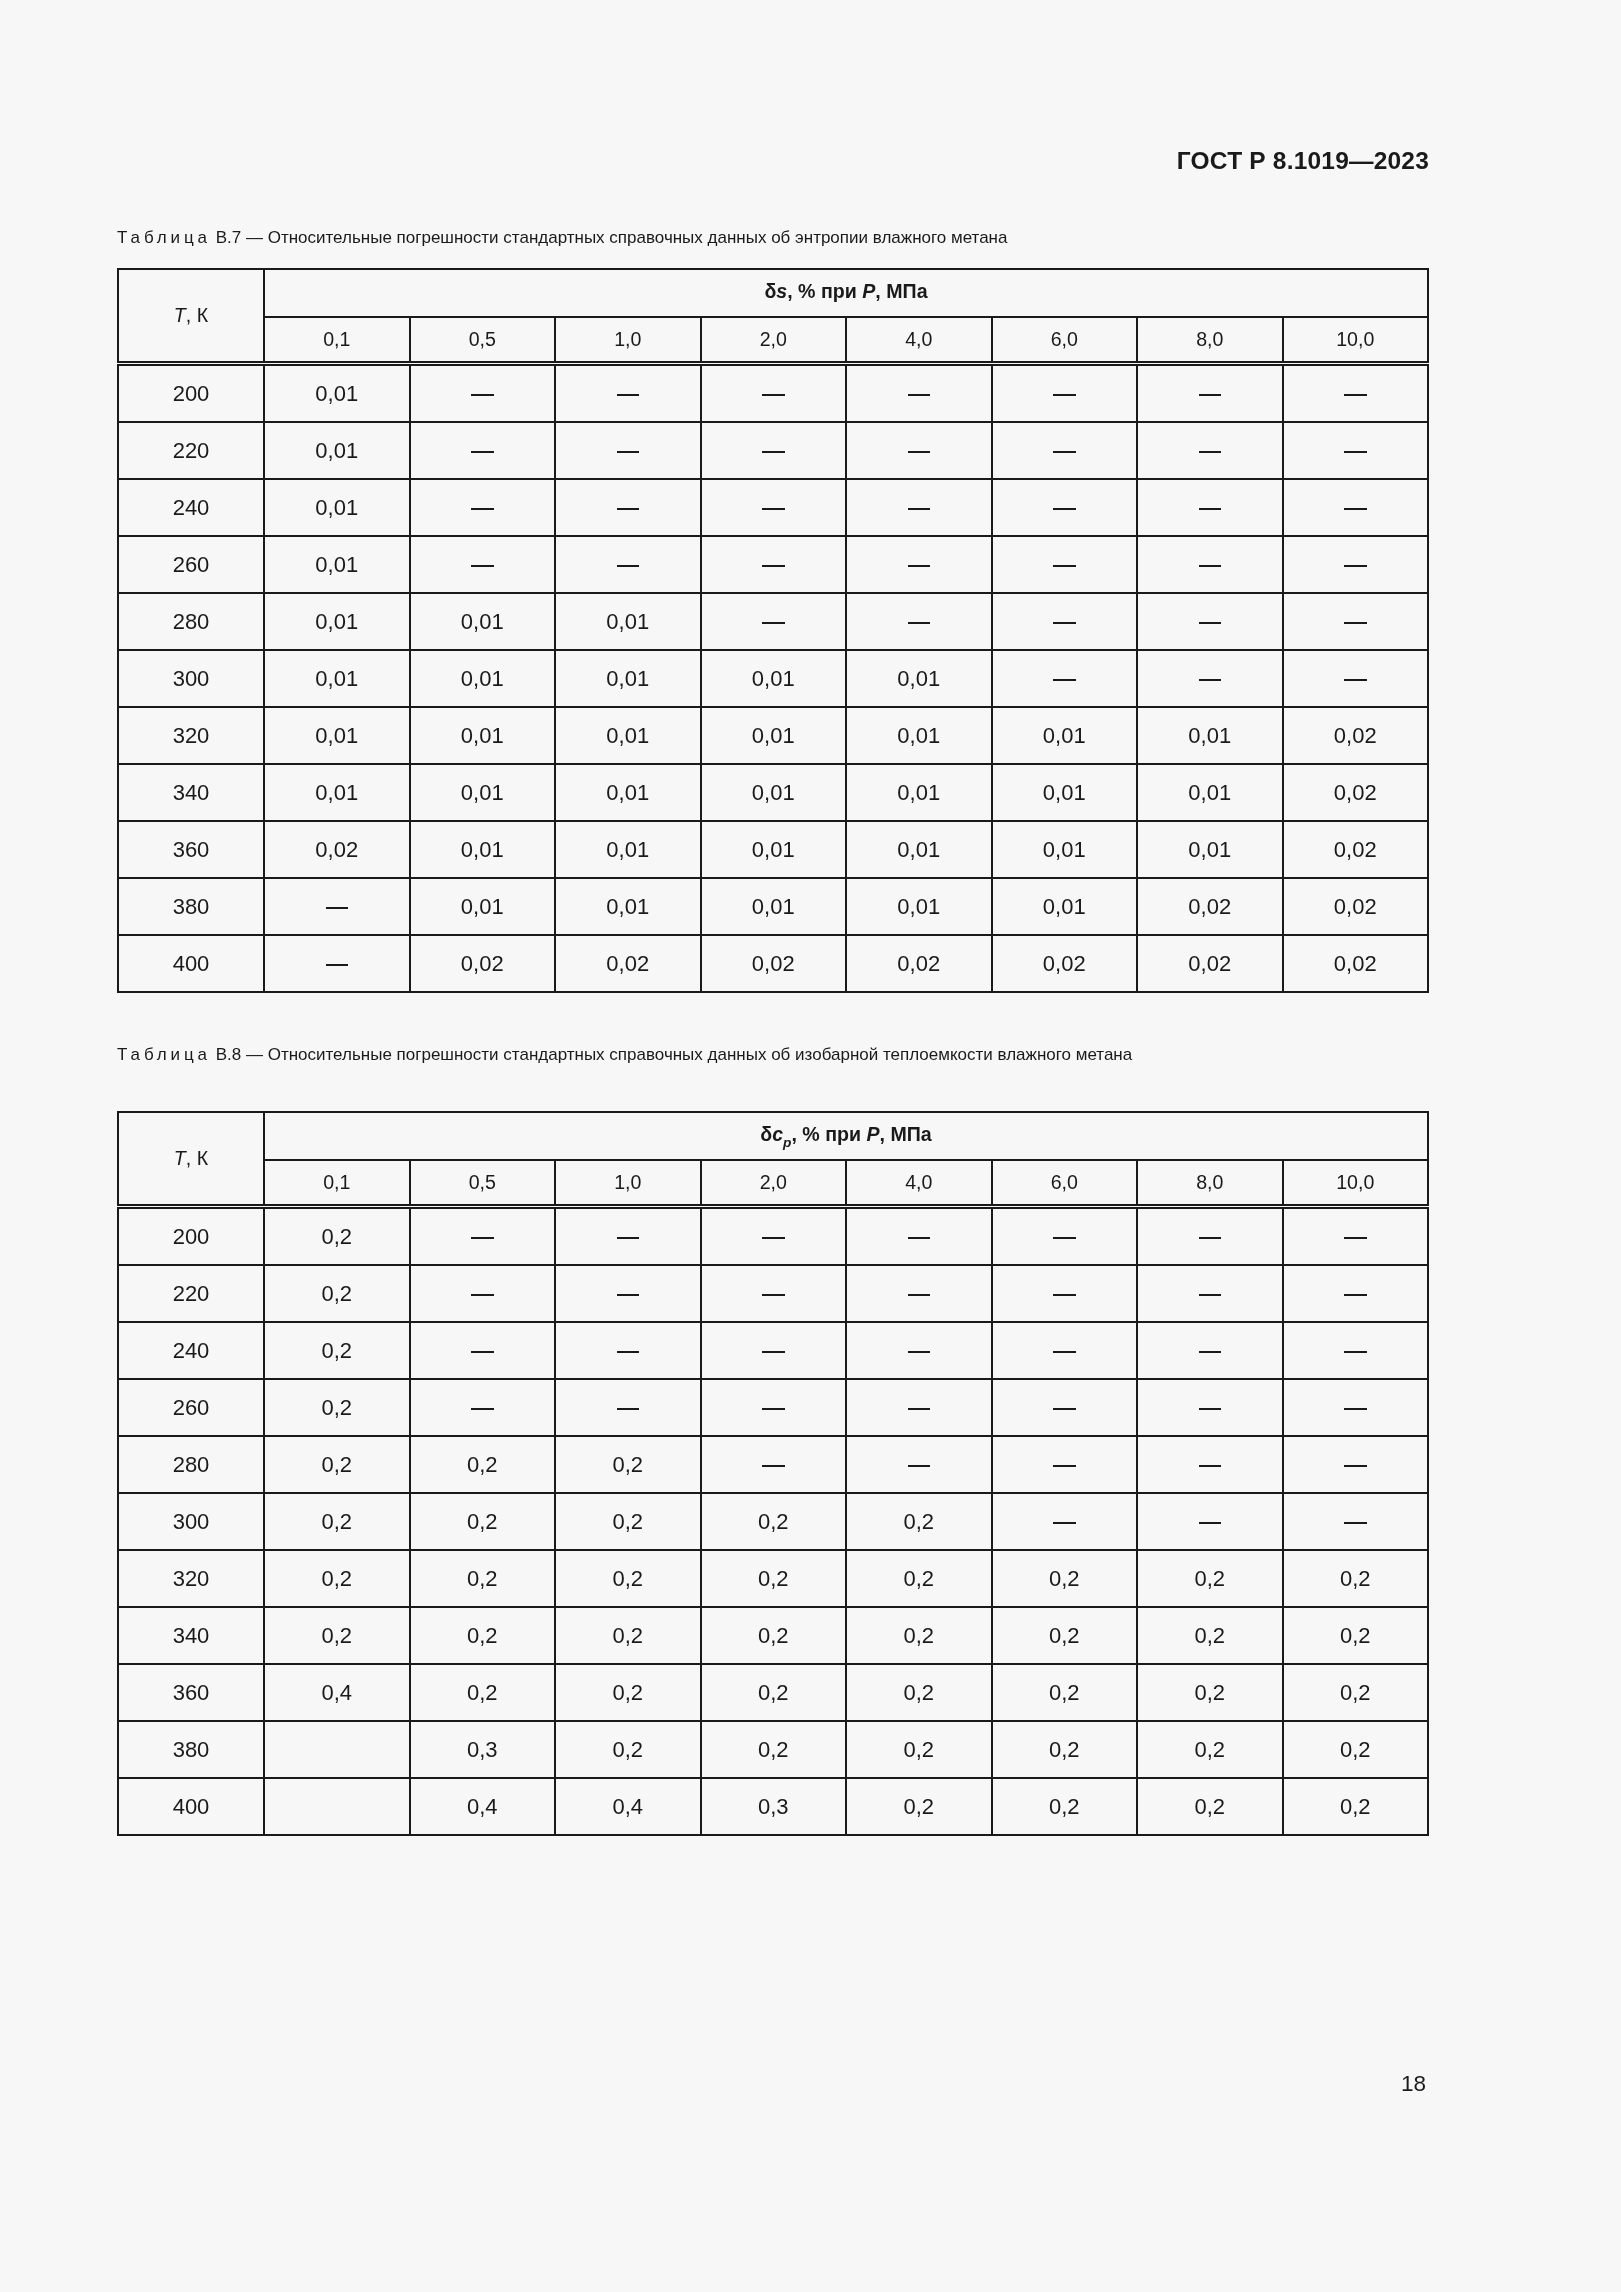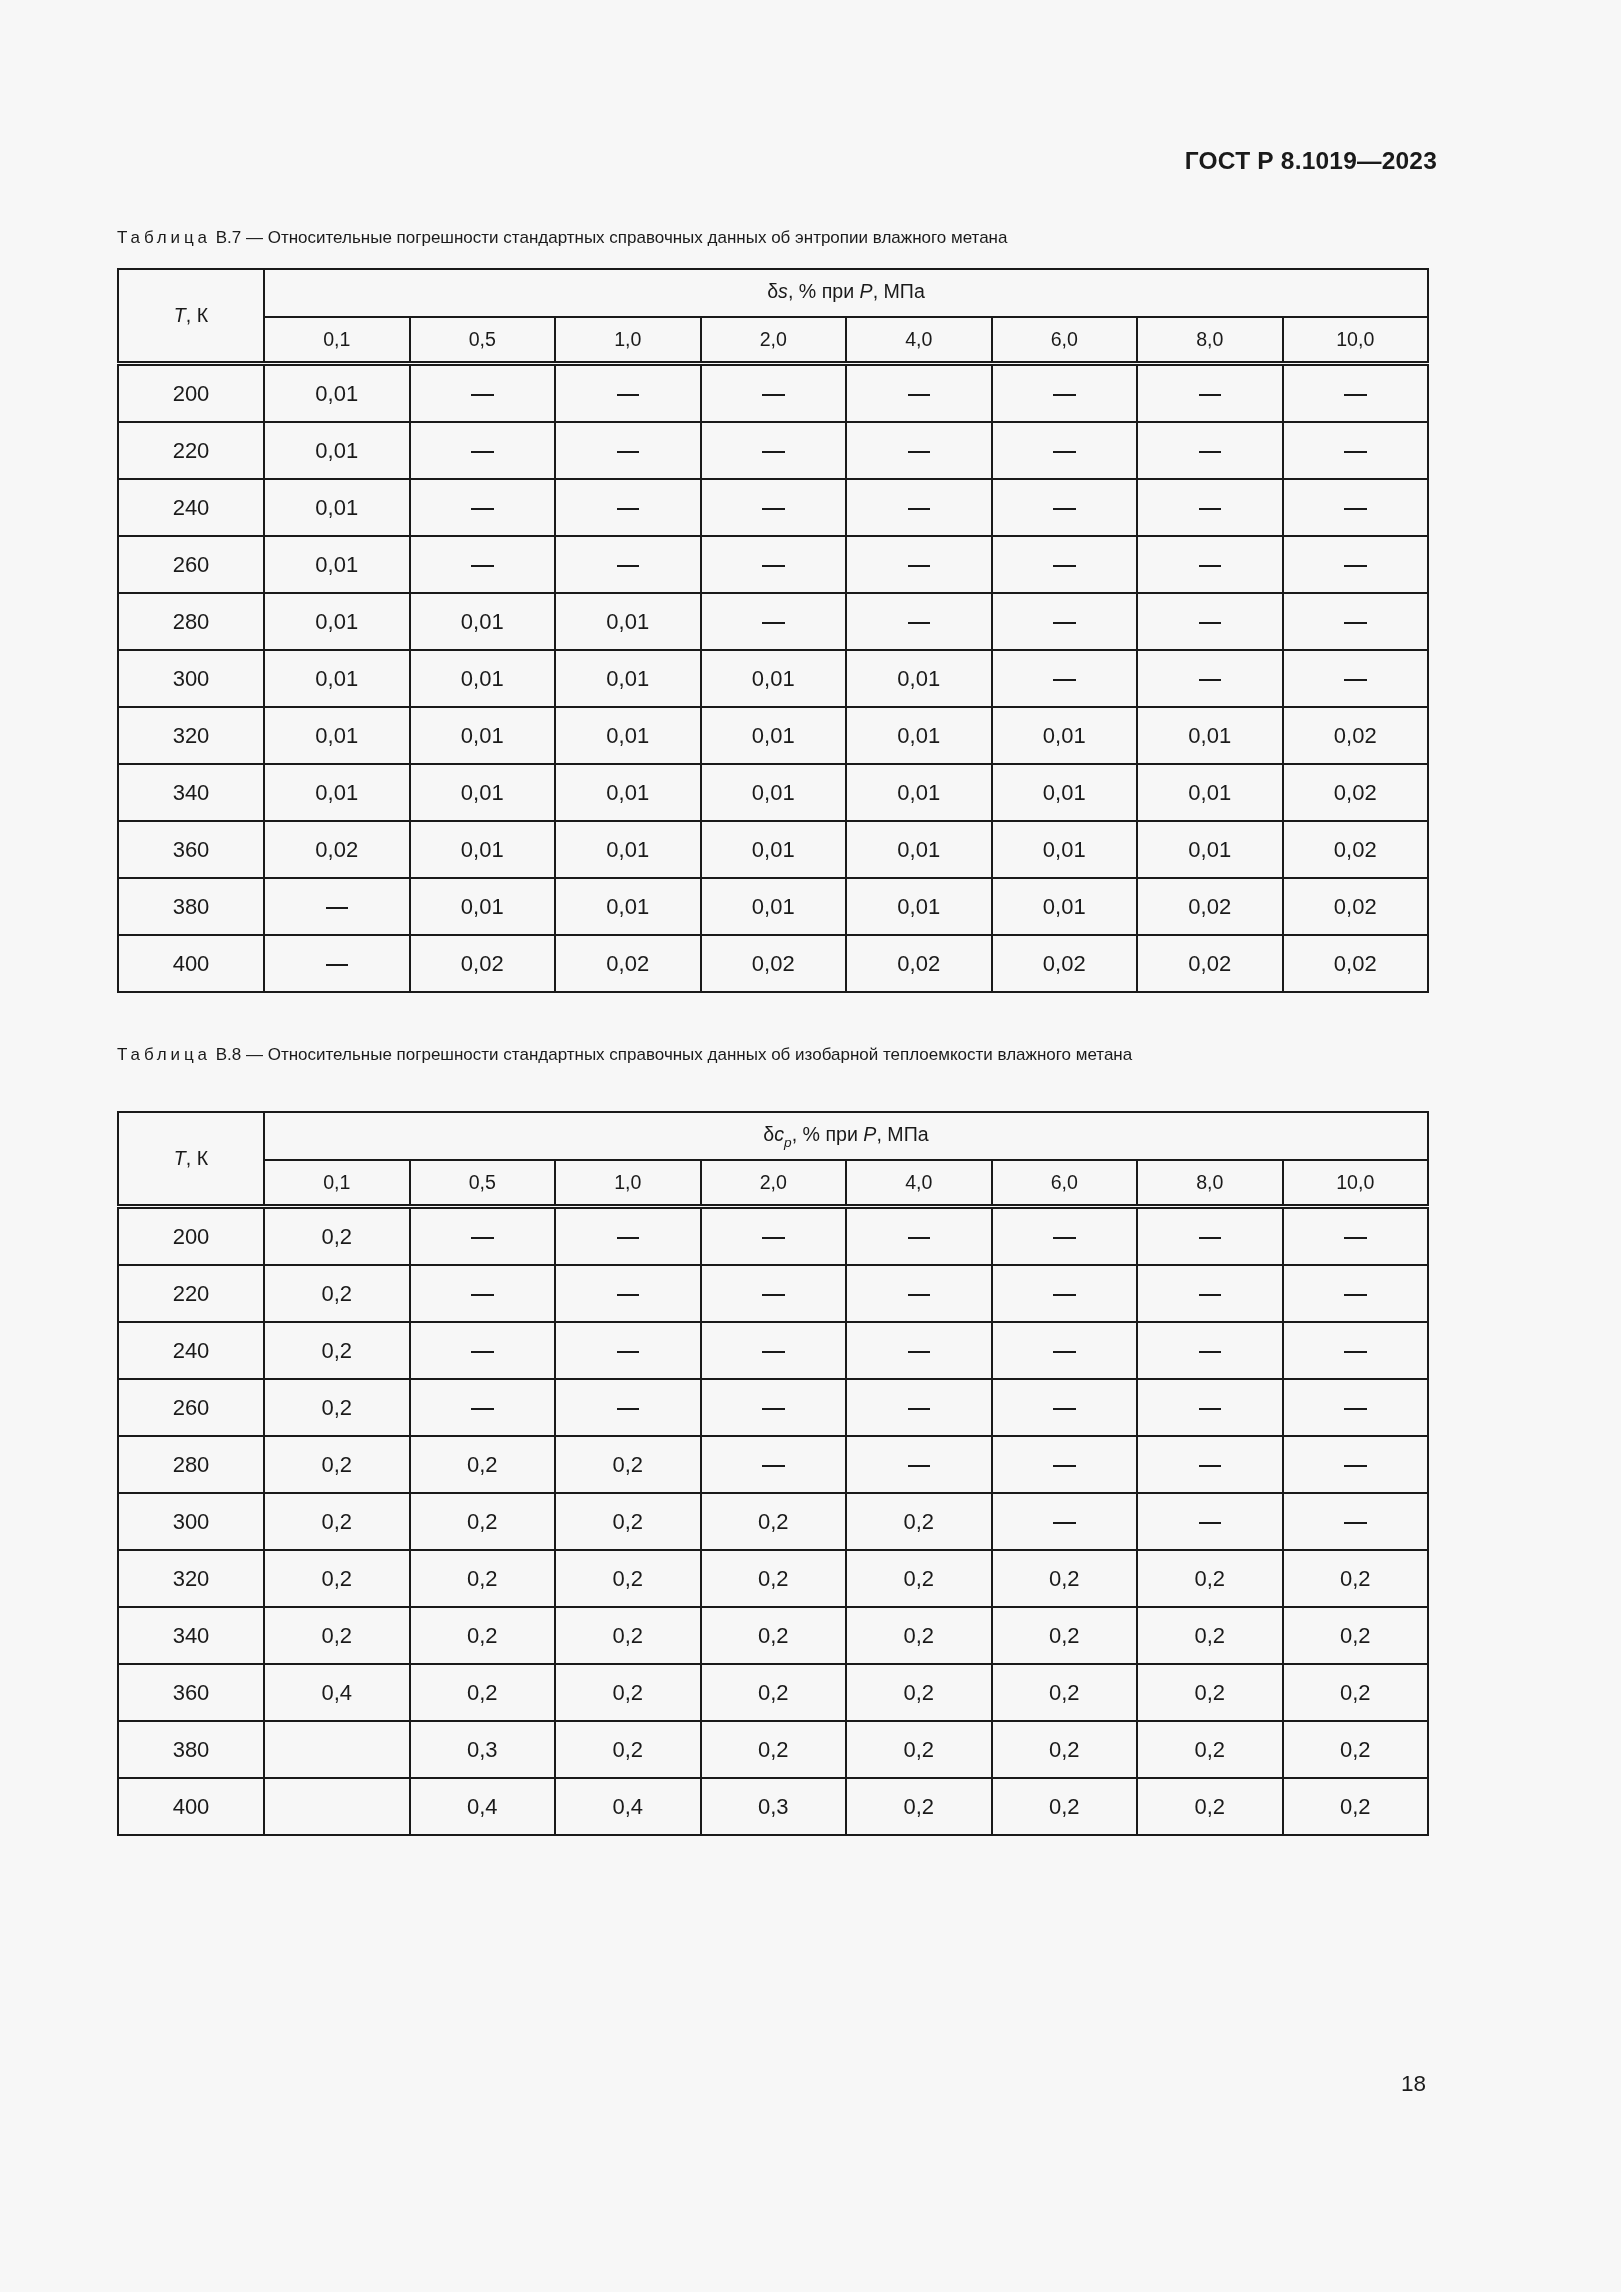--- a/index.html
+++ b/index.html
@@ -10,21 +10,21 @@
   body {
     width: 1621px;
     height: 2293px;
     position: relative;
     font-family: "Liberation Sans", "DejaVu Sans", sans-serif;
     color: #1a1a1a;
     overflow: hidden;
   }
   .doc-code {
     position: absolute;
-    right: 184px;
+    right: 192px;
     top: 147px;
     font-size: 24.5px;
     font-weight: bold;
     letter-spacing: 0.2px;
   }
   .caption {
     position: absolute;
     left: 117px;
     width: 1312px;
     font-size: 17px;
@@ -47,20 +47,21 @@
     border: 2px solid #1a1a1a;
     text-align: center;
     vertical-align: middle;
     padding: 0;
     font-weight: normal;
   }
   table.data col.tcol { width: 146px; }
   table.data th.group {
     height: 46px;
     font-size: 19.6px;
+    font-weight: bold;
   }
   table.data th.p {
     height: 43px;
     font-size: 19.6px;
     border-radius: 15px;
   }
   table.data th.tk {
     font-size: 19.6px;
     border-radius: 11px;
   }

